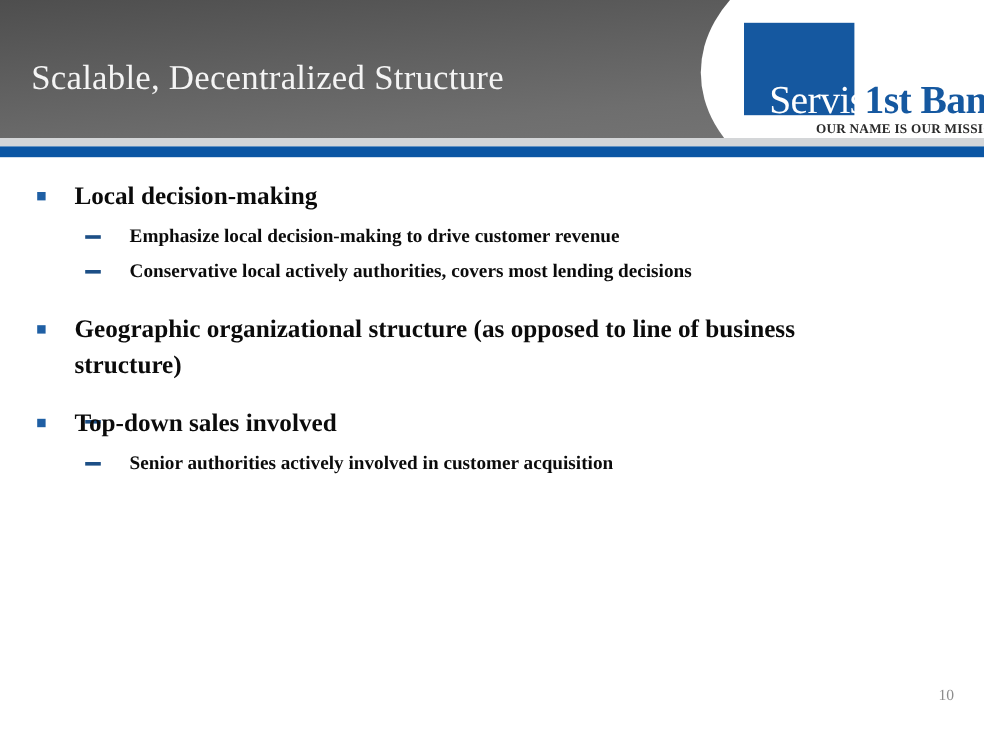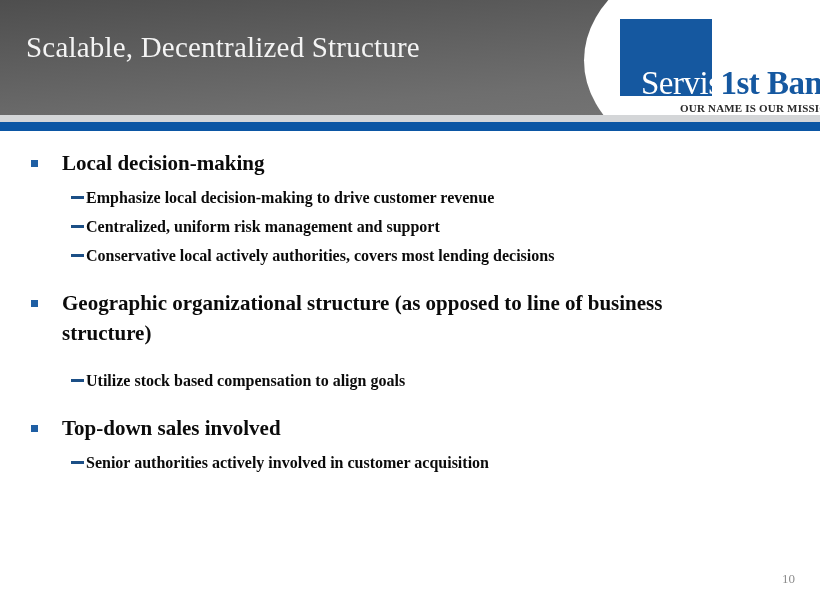--- a/index.html
+++ b/index.html
@@ -45,21 +45,21 @@
     left: 690px;
     top: 0;
     width: 130px;
     height: 115px;
     background: #ffffff;
   }
 
   .slide-title {
     position: absolute;
     left: 26px;
-    top: 29px;
+    top: 47px;
     font-size: 29px;
     line-height: 36px;
     color: #f4f4f4;
     font-weight: 400;
     letter-spacing: 0.2px;
     white-space: nowrap;
   }
 
   
   .logo {
@@ -158,21 +158,21 @@
     position: absolute;
     left: 31px;
     top: 12px;
     width: 7px;
     height: 7px;
     background: #1f5fa4;
   }
 
   .bullet-l2 {
     position: relative;
-    padding-left: 86px;
+    padding-left: 108px;
     padding-right: 60px;
     font-size: 16px;
     line-height: 29px;
     font-weight: 700;
     color: #0b0b0b;
   }
   .bullet-l2 .marker {
     position: absolute;
     left: 71px;
     top: 13px;
@@ -220,39 +220,34 @@
       <div class="bullet-l1">
         <span class="marker"></span>
         <span>Local decision-making</span>
       </div>
       <div class="bullet-l2">
         <span class="marker"></span>
         <span>Emphasize local decision-making to drive customer revenue</span>
       </div>
       <div class="bullet-l2">
         <span class="marker"></span>
-        <span>Centralized, uniform risk management and support</span>
-      </div>
-      <div class="bullet-l2">
-        <span class="marker"></span>
         <span>Conservative local actively authorities, covers most lending decisions</span>
       </div>
     </div>
 
     <div class="group">
       <div class="bullet-l1">
         <span class="marker"></span>
         <span>Geographic organizational structure (as opposed to line of business structure)</span>
       </div>
     </div>
 
     <div class="group">
       <div class="bullet-l2">
         <span class="marker"></span>
-        <span>Utilize stock based compensation to align goals</span>
       </div>
     </div>
 
     <div class="group">
       <div class="bullet-l1">
         <span class="marker"></span>
         <span>Top-down sales involved</span>
       </div>
       <div class="bullet-l2">
         <span class="marker"></span>

